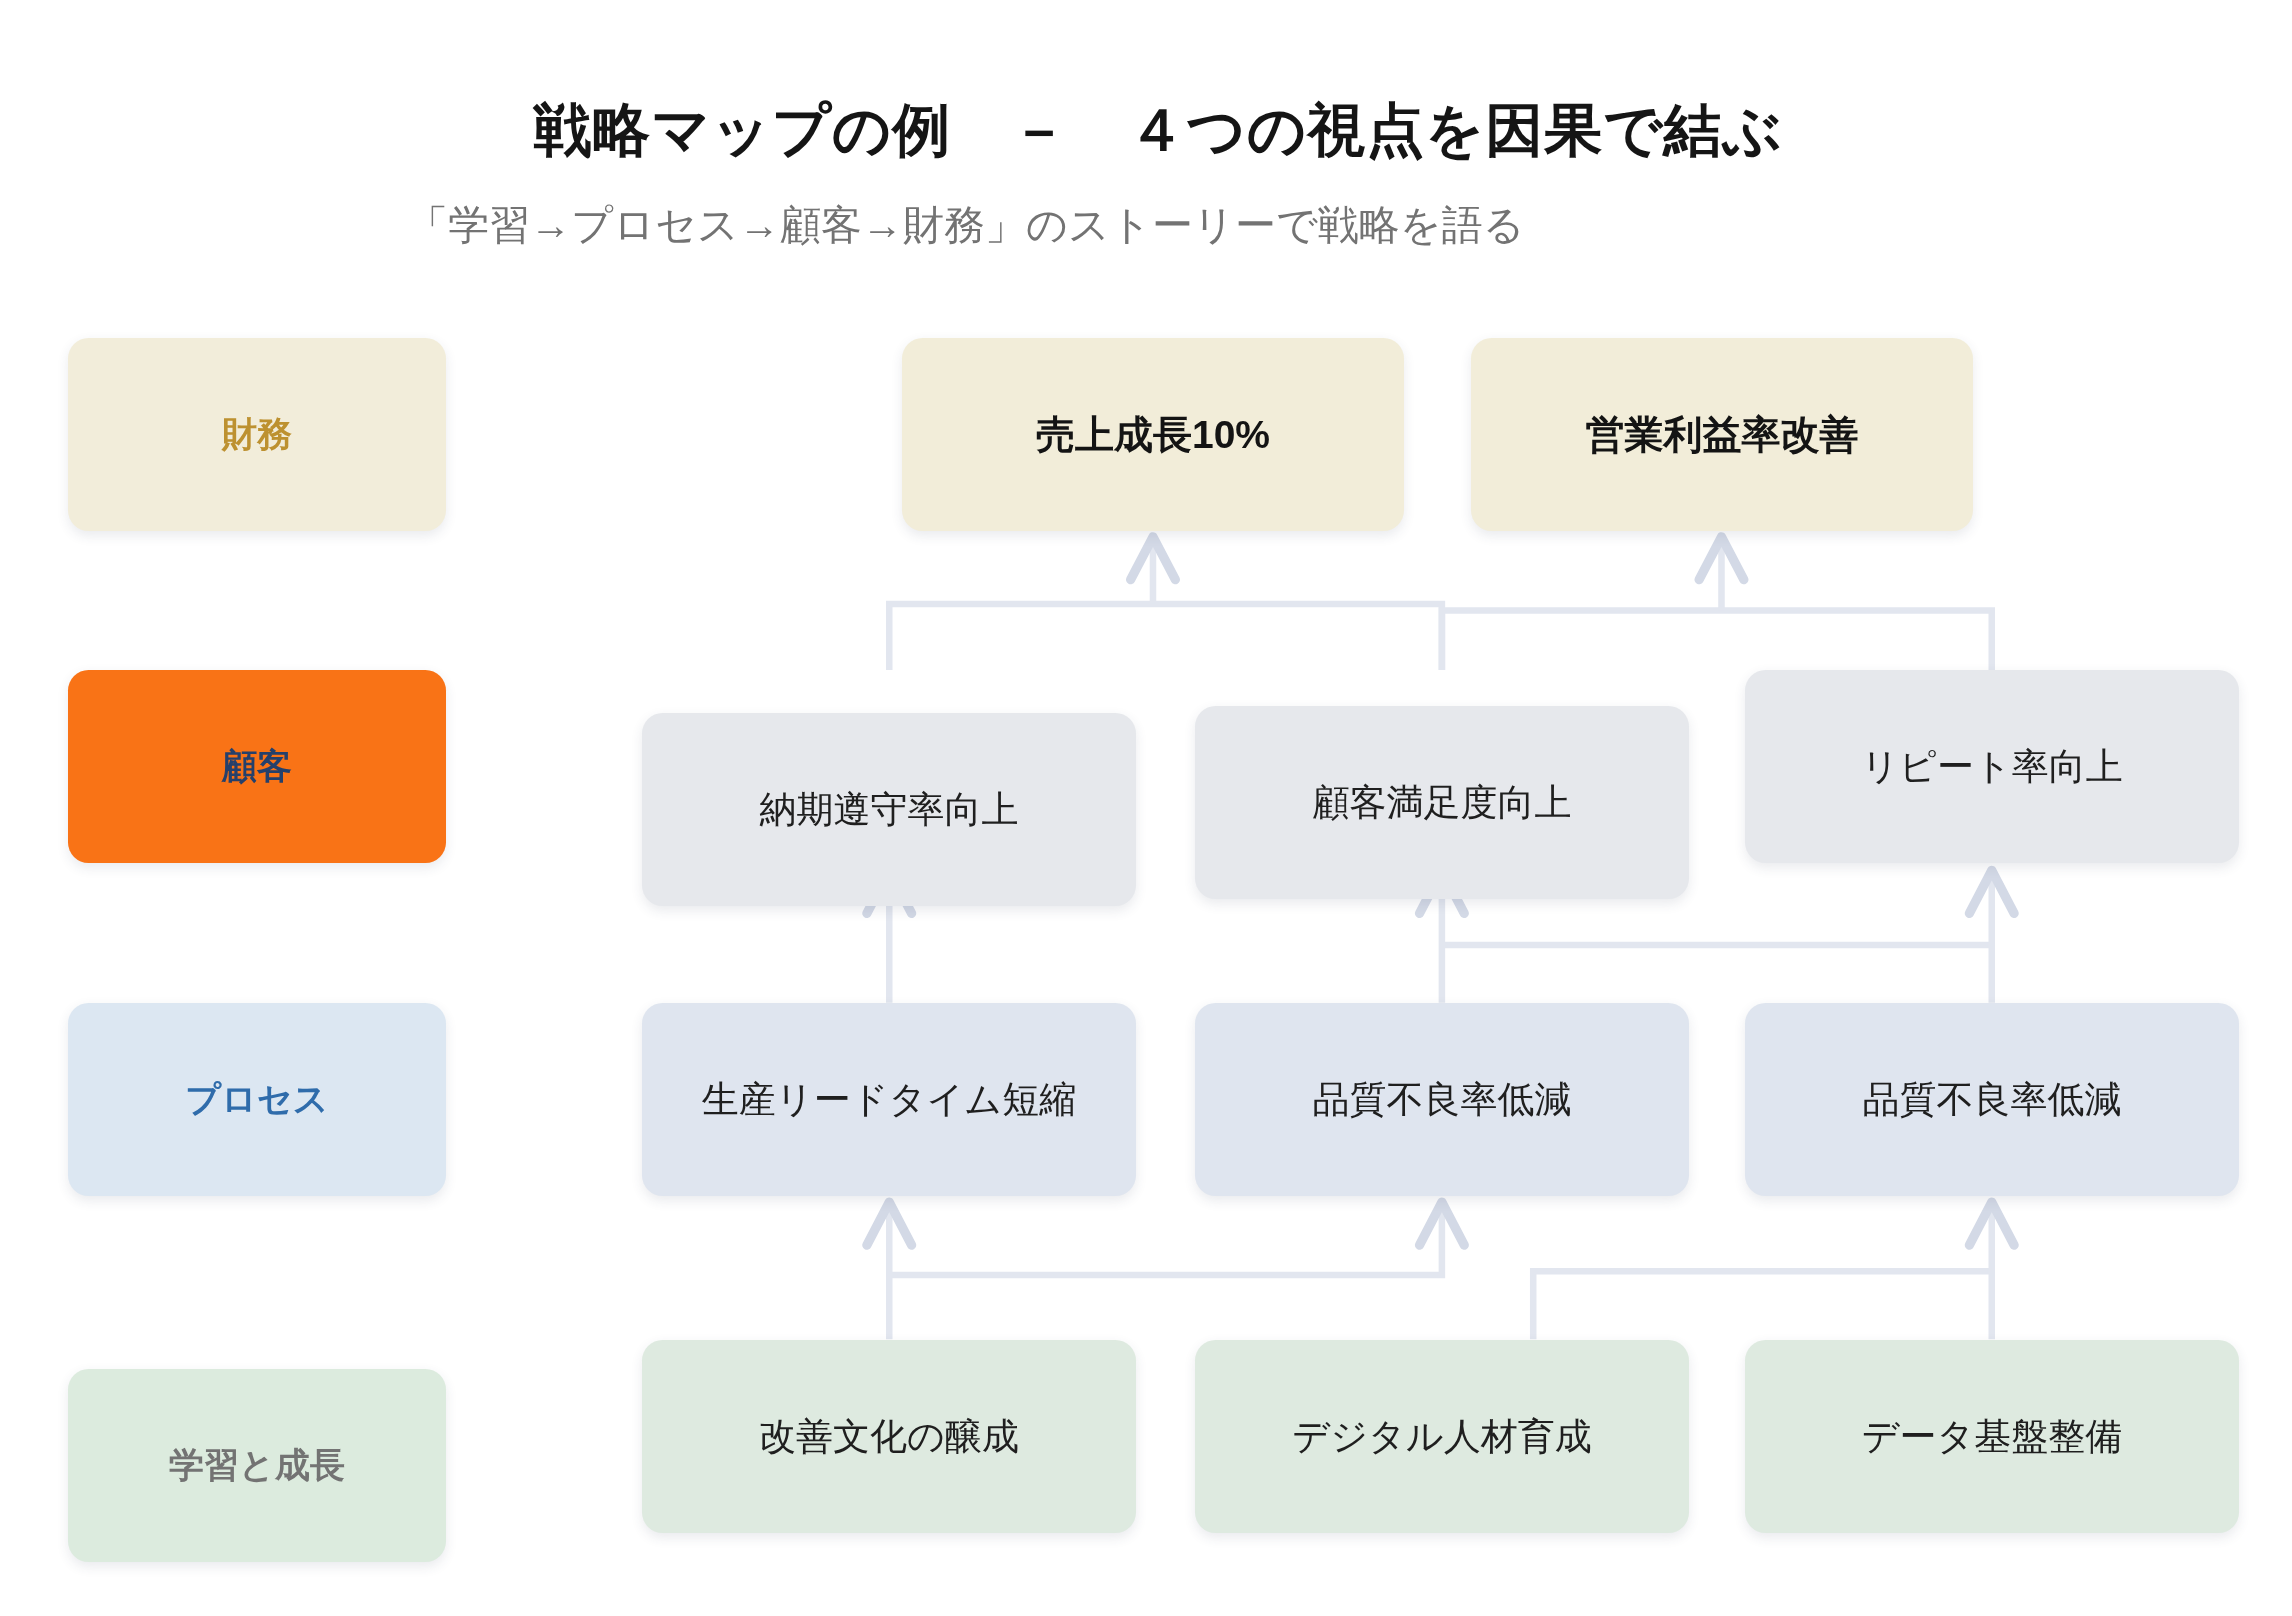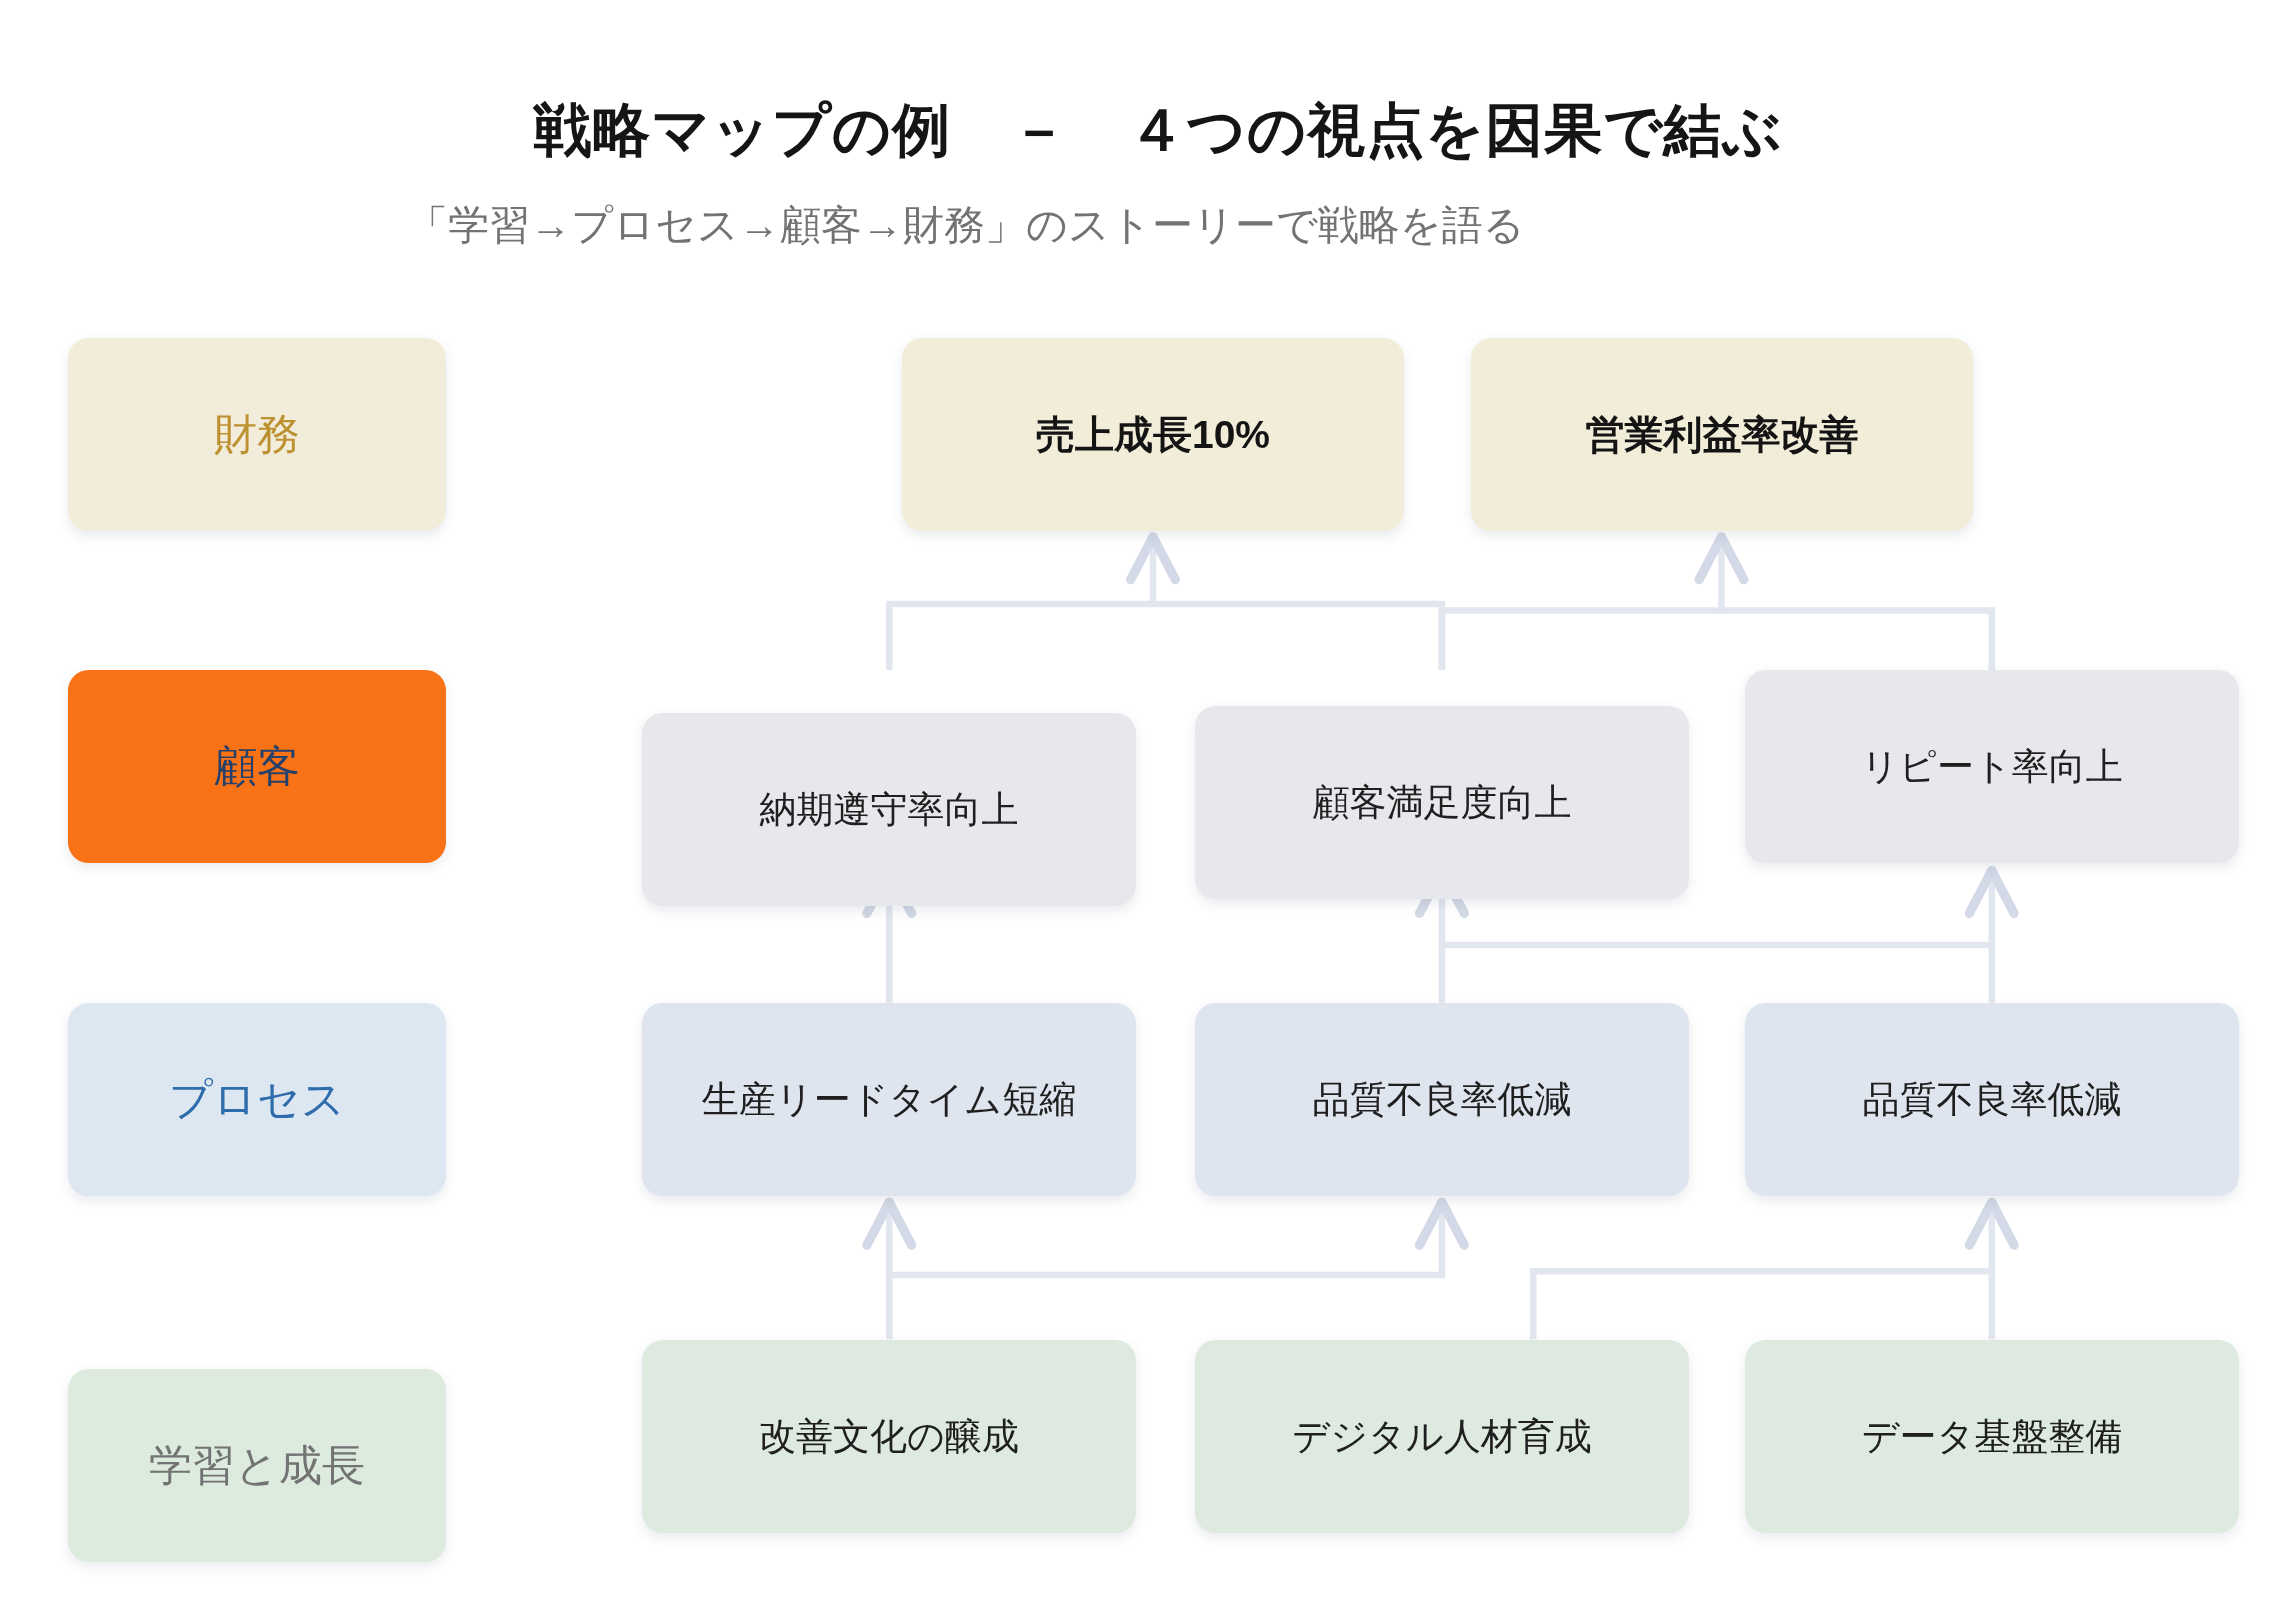--- a/index.html
+++ b/index.html
@@ -11,21 +11,21 @@
   .subtitle{position:absolute;left:0;top:198px;width:1900px;
          text-align:center;font-size:41px;font-weight:400;color:#737373;margin-left:16px;}
 
   .connectors{position:absolute;left:0;top:0;width:2292px;height:1616px;}
   .ln{stroke:#E2E6EF;stroke-width:7;fill:none;}
   .ah{stroke:#D3D9E6;stroke-width:10;fill:none;stroke-linecap:round;stroke-linejoin:round;}
 
   .node{position:absolute;height:193px;border-radius:20.5px;
         display:flex;align-items:center;justify-content:center;
         box-shadow:0 4.7px 11.2px rgba(45,60,90,0.10);}
-  .plabel{font-size:43px;font-weight:400;}
+  .plabel{font-size:35px;font-weight:700;}
   .item{font-size:37px;font-weight:400;color:#1f1f1f;}
   .item.fin{font-size:39px;font-weight:800;color:#141414;}
 
   .bg-finance{background:#F2EDD9;}
   .bg-customer{background:#E6E8EC;}
   .bg-process{background:#DFE5EF;}
   .bg-learning{background:#DEEAE0;}
   .bg-finance-label{background:#F2EDDA;}
   .bg-customer-label{background:#f97316;}
   .bg-process-label{background:#DCE7F2;}

